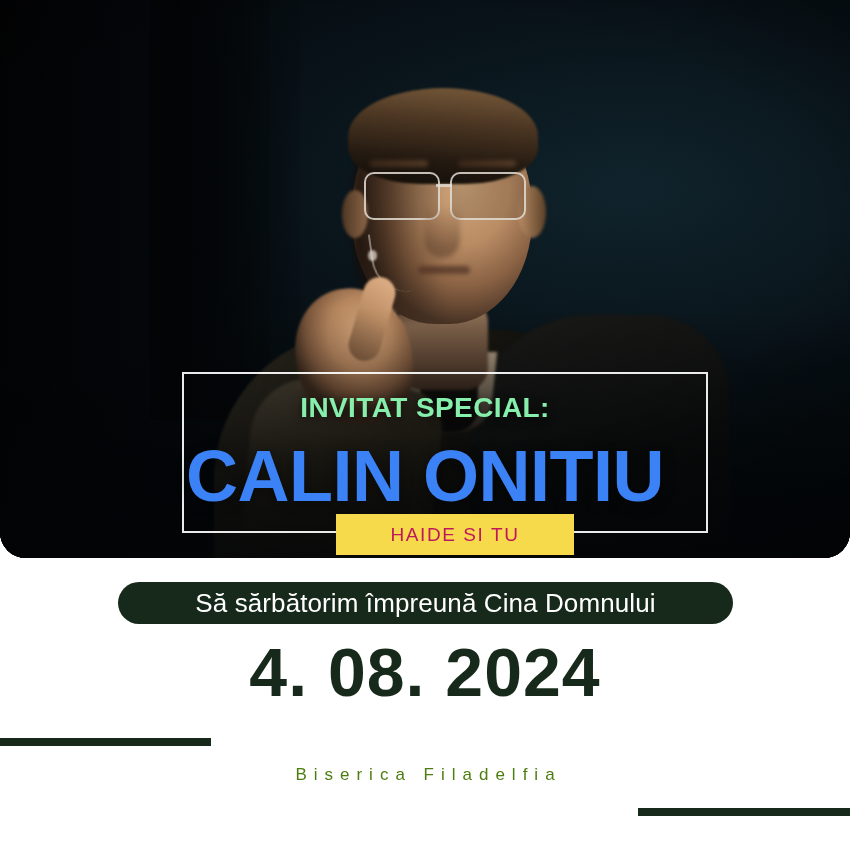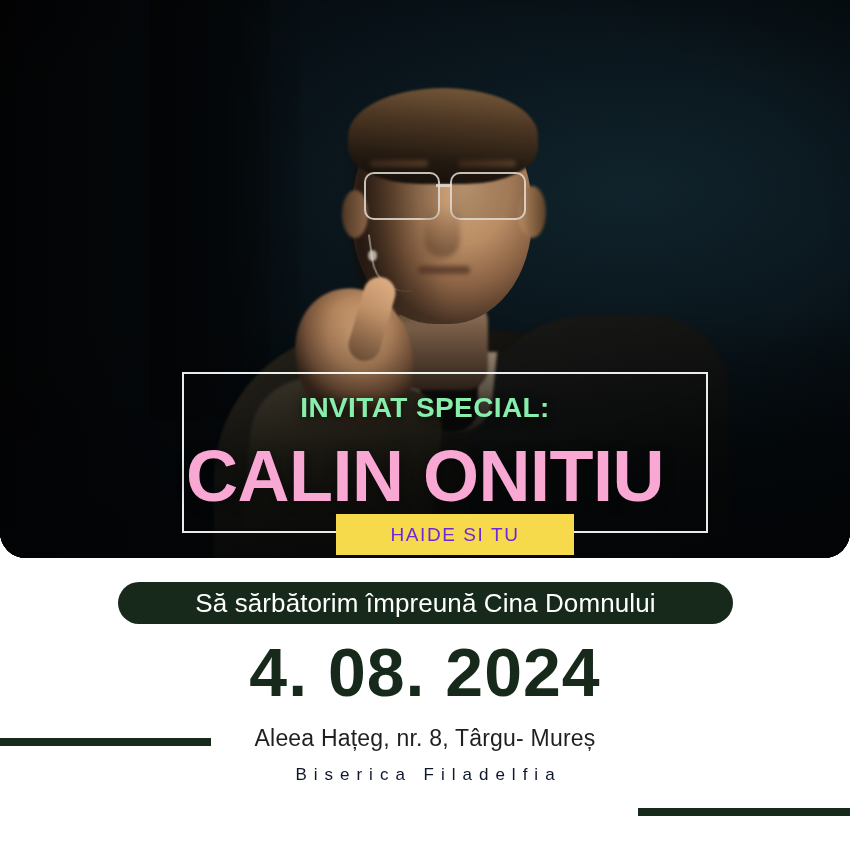--- a/index.html
+++ b/index.html
@@ -234,36 +234,36 @@
     color: #86efac;
     font-size: 28px;
     font-weight: bold;
     letter-spacing: 0.4px;
     text-shadow: 0 2px 10px rgba(0,0,0,0.55);
   }
   .name {
     position: absolute;
     left: 0; right: 0; top: 440px;
     text-align: center;
-    color: #f9a8d4;
+    color: #3b82f6;
     font-size: 72px;
     font-weight: bold;
     letter-spacing: -0.5px;
     line-height: 1;
     text-shadow: 0 3px 14px rgba(0,0,0,0.45);
   }
   .haide {
     position: absolute;
     left: 336px; top: 514px;
     width: 238px; height: 41px;
     background: #F7D94C;
     display: flex;
     align-items: center;
     justify-content: center;
-    color: #6d28d9;
+    color: #be185d;
     font-size: 19px;
     letter-spacing: 1.6px;
   }
 
   
   .pill {
     position: absolute;
     left: 118px; top: 582px;
     width: 615px; height: 42px;
     border-radius: 21px;
@@ -292,21 +292,21 @@
     left: 0; right: 0; top: 725px;
     text-align: center;
     color: #1f1f1f;
     font-size: 23px;
     letter-spacing: 0.2px;
   }
   .church {
     position: absolute;
     left: 7px; right: 0; top: 765px;
     text-align: center;
-    color: #0f172a;
+    color: #4d7c0f;
     font-size: 17px;
     letter-spacing: 7px;
   }
   .bar-left {
     position: absolute;
     left: 0; top: 738px;
     width: 211px; height: 8px;
     background: #16291a;
   }
   .bar-right {
@@ -360,19 +360,18 @@
     <div class="haide">
       <span>HAIDE SI TU</span>
     </div>
   </div>
 
   <div class="pill">
     <span class="pill-text">Să sărbătorim împreună Cina Domnului</span>
   </div>
 
   <div class="date">4. 08. 2024</div>
-  <div class="address">Aleea Hațeg, nr. 8, Târgu- Mureș</div>
   <div class="church">Biserica Filadelfia</div>
 
   <div class="bar-left"></div>
   <div class="bar-right"></div>
 
 </div>
 
 </body></html>

